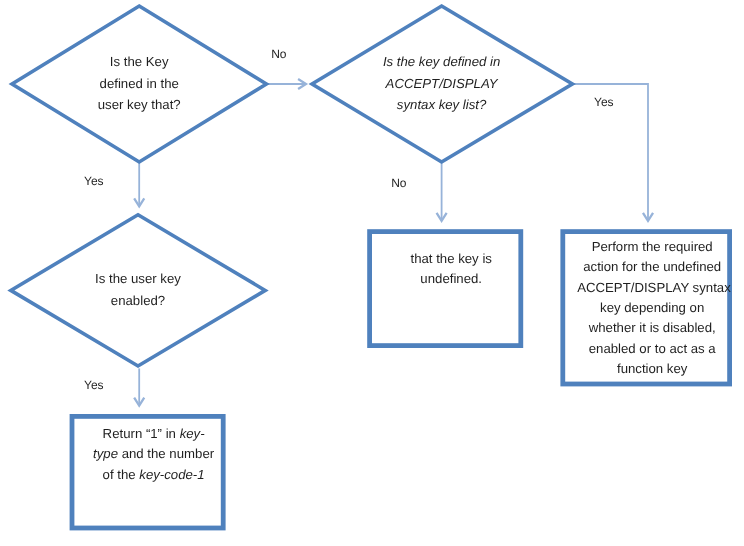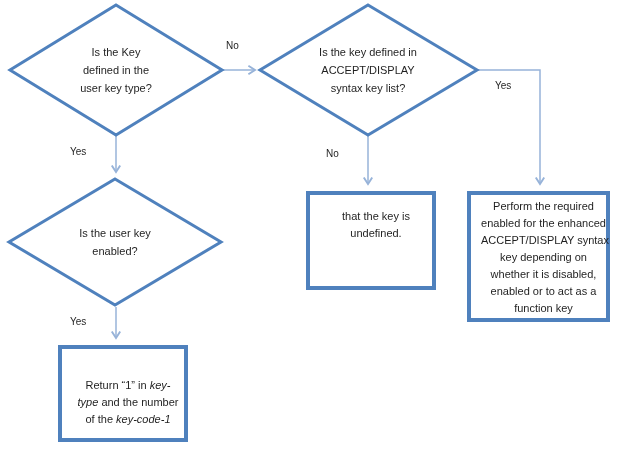--- a/index.html
+++ b/index.html
@@ -44,50 +44,50 @@
     <path class="conn" d="M116,307 V338" marker-end="url(#arrow)"></path>
 
     <polygon class="shape" points="116,5 222,70 116,135 10,70"></polygon>
     <polygon class="shape" points="368,5 477,70 368,135 260,70"></polygon>
     <polygon class="shape" points="115,179 221,242 115,305 9,242"></polygon>
   </svg>
 
   <div class="dtext" style="left:16px;top:10px;width:200px;height:120px;">
     <div class="line">Is the Key</div>
     <div class="line">defined in the</div>
-    <div class="line">user key type?</div>
+    <div class="line">user key that?</div>
   </div>
 
-  <div class="dtext" style="left:268px;top:10px;width:200px;height:120px;">
+  <div class="dtext" style="left:268px;top:10px;width:200px;height:120px;font-style:italic;">
     <div class="line">Is the key defined in</div>
     <div class="line">ACCEPT/DISPLAY</div>
     <div class="line">syntax key list?</div>
   </div>
 
   <div class="dtext" style="left:15px;top:182px;width:200px;height:120px;">
     <div class="line">Is the user key</div>
     <div class="line">enabled?</div>
   </div>
 
   <div class="box" style="left:306px;top:191px;width:130px;height:99px;padding-top:13px;">
     <div class="line">that the key is</div>
     <div class="line">undefined.</div>
   </div>
 
   <div class="box" style="left:467px;top:191px;width:143px;height:131px;padding-top:3px;">
     <div class="line">Perform the required</div>
-    <div class="line">enabled for the enhanced</div>
+    <div class="line">action for the undefined</div>
     <div class="line">ACCEPT/DISPLAY syntax</div>
     <div class="line">key depending on</div>
     <div class="line">whether it is disabled,</div>
     <div class="line">enabled or to act as a</div>
     <div class="line">function key</div>
   </div>
 
-  <div class="box" style="left:58px;top:345px;width:130px;height:97px;padding-top:28px;">
+  <div class="box" style="left:58px;top:345px;width:130px;height:97px;padding-top:5px;">
     <div class="line"><span>Return “1” in </span><em>key-</em></div>
     <div class="line"><em>type</em><span> and the number</span></div>
     <div class="line"><span>of the </span><em>key-code-1</em></div>
   </div>
 
   <div class="edge-label" style="left:226px;top:40px;width:30px;">No</div>
   <div class="edge-label" style="left:495px;top:80px;width:36px;">Yes</div>
   <div class="edge-label" style="left:70px;top:146px;width:36px;">Yes</div>
   <div class="edge-label" style="left:326px;top:148px;width:32px;">No</div>
   <div class="edge-label" style="left:70px;top:316px;width:36px;">Yes</div>

